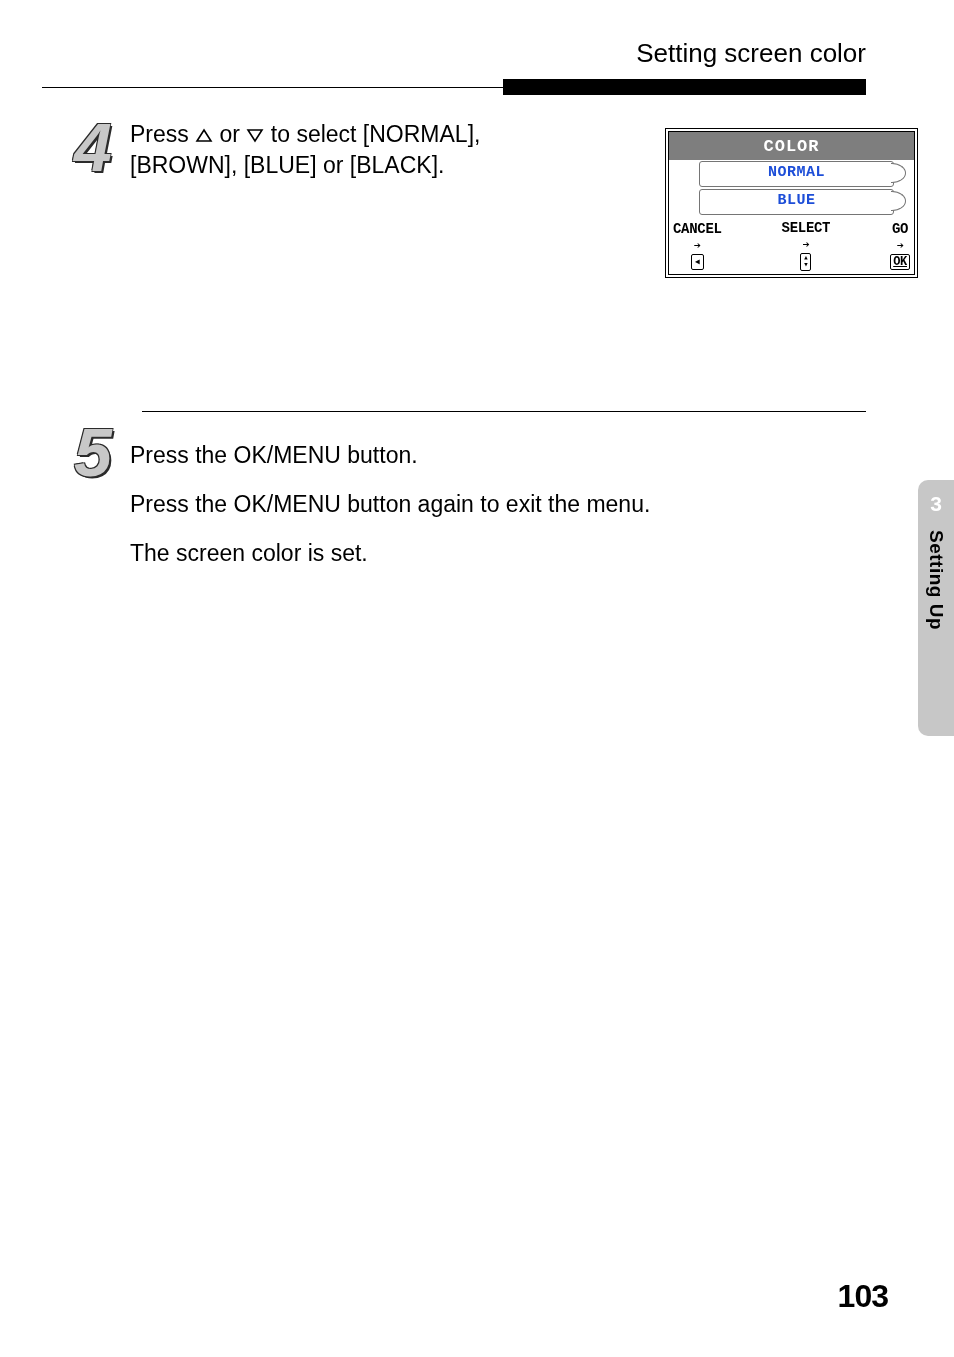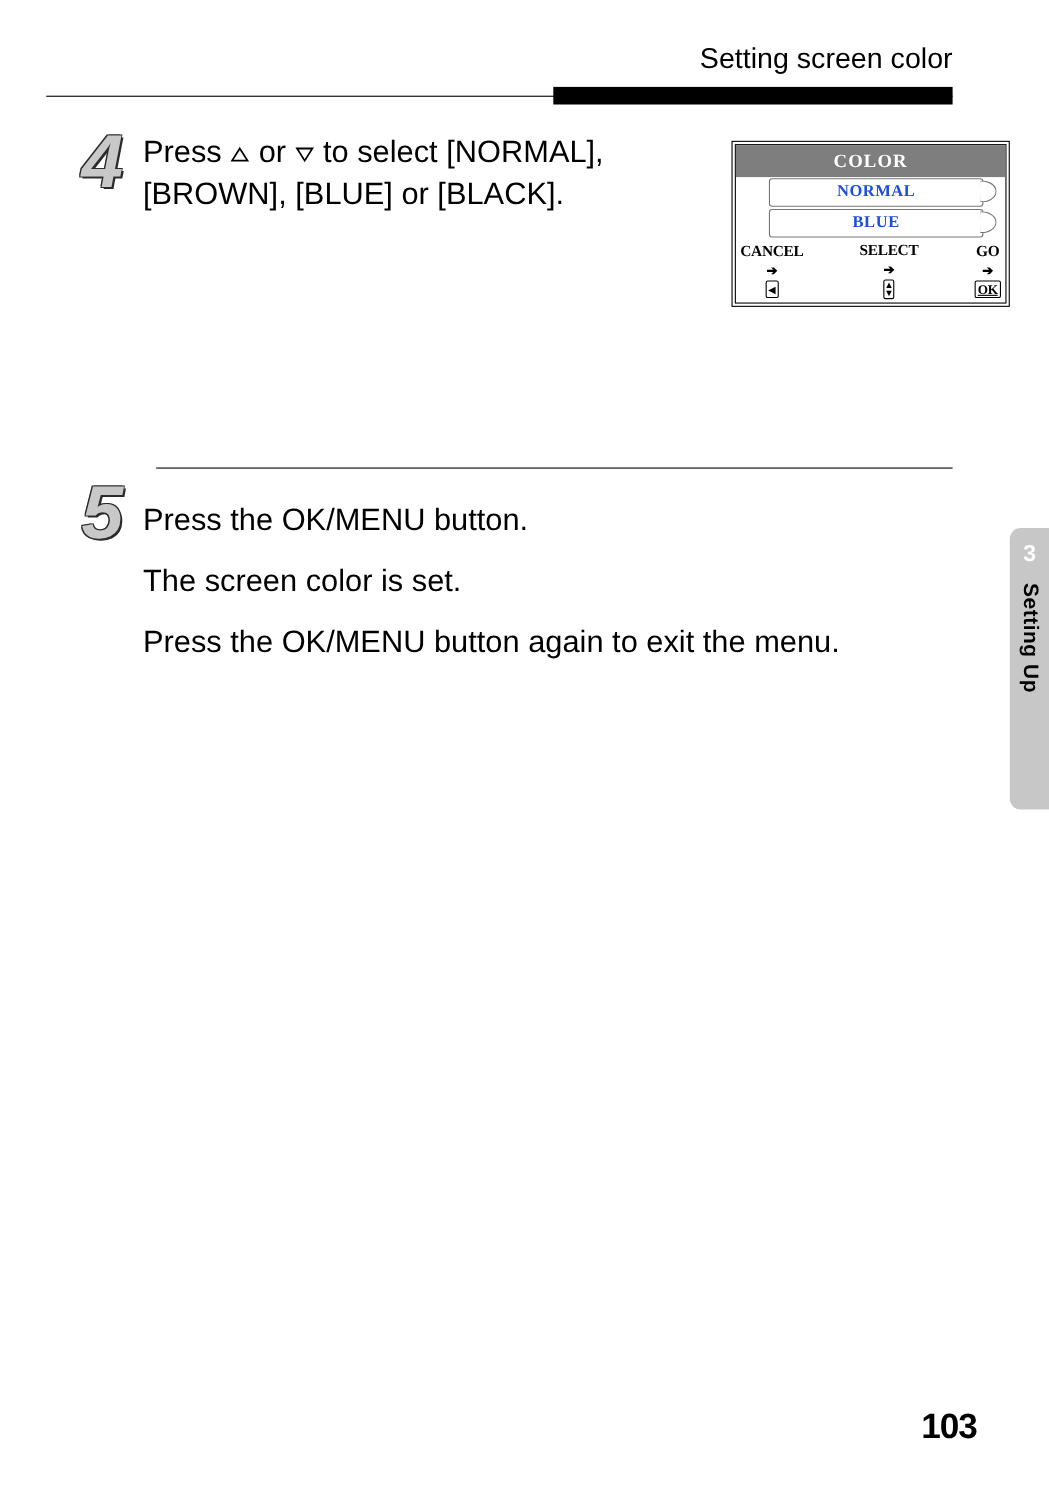--- a/index.html
+++ b/index.html
@@ -62,21 +62,21 @@
     font-style: italic;
     font-weight: 900;
     line-height: 1;
     color: #C8C8C8;
     text-shadow: 2px 2px 0 #2b2b2b, -1px -1px 0 #2b2b2b, 1px -1px 0 #2b2b2b, -1px 1px 0 #2b2b2b;
     letter-spacing: -3px;
   }
   .step-body {
     flex: 1;
     padding-top: 6px;
-    font-size: 28px;
+    font-size: 23px;
     line-height: 1.35;
     position: relative;
   }
   .step-divider {
     border: none;
     border-top: 1px solid #000;
     margin: 20px 0 6px 0;
     margin-left: 62px;
     margin-right: 36px;
   }
@@ -87,21 +87,21 @@
   }
   .tri-up svg, .tri-down svg { display: block; }
 
   
   .screen-panel {
     position: absolute;
     right: 36px;
     top: 128px;
     width: 253px;
     border: 4px double #000;
-    font-family: Liberation Serif, serif;
+    font-family: Liberation Mono, monospace;
     background: #fff;
   }
   .screen-inner {
     padding: 0;
   }
   .screen-title {
     background: #7e7e7e;
     color: #fff;
     text-align: center;
     font-weight: bold;
@@ -279,22 +279,22 @@
   </div>
 
   <hr class="step-divider" style="margin-top:230px;">
 
   <div class="step">
     <div class="step-number-wrap">
       <div class="step-number">5</div>
     </div>
     <div class="step-body step5-body">
       <p>Press the OK/MENU button.</p>
+      <p>Press the OK/MENU button again to exit the menu.</p>
       <p>The screen color is set.</p>
-      <p>Press the OK/MENU button again to exit the menu.</p>
     </div>
   </div>
 
   <div class="side-tab">
     <div class="side-tab-num">3</div>
     <div class="side-tab-text">Setting Up</div>
   </div>
 
   <div class="page-number">103</div>
 

